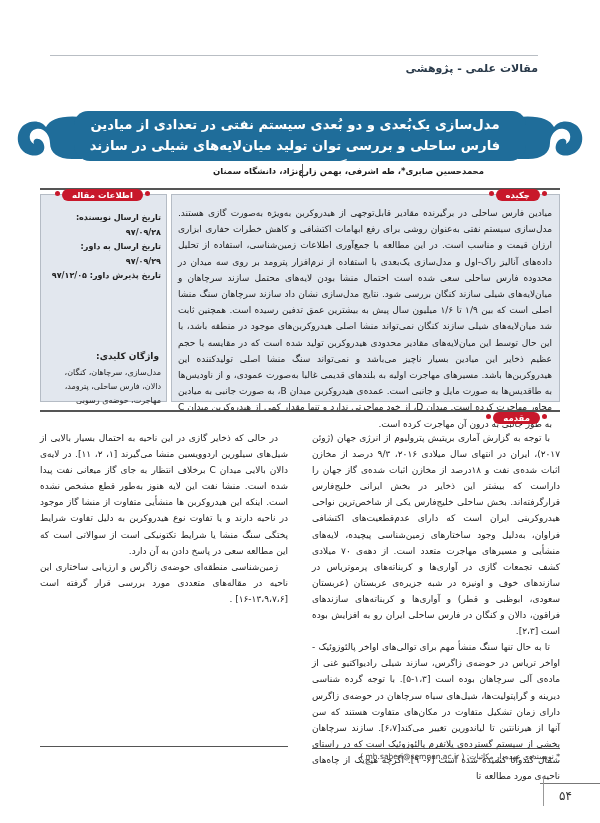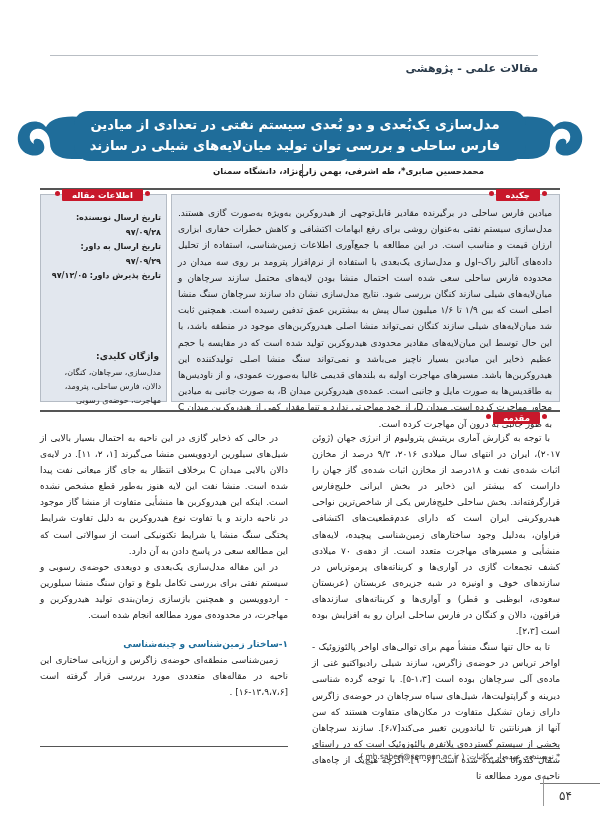--- a/index.html
+++ b/index.html
@@ -14,21 +14,21 @@
   .swirl { position:absolute; top:111px; width:70px; height:52px; }
   .swirl.left { left:12px; } .swirl.right { right:12px; }
   .authors { position:absolute; right:110px; top:166px; font-size:8.5px; color:#222; font-weight:bold;
              padding-right:6px; }
   .authors-bar { position:absolute; right:297px; top:164px; width:1px; height:14px; background:#555; }
   .hr-dark { position:absolute; height:2px; background:#555; }
   .panel { position:absolute; background:#e2e7ee; border:1px solid #b5bcc5; }
   .abstract { left:171px; right:40px; top:194px; height:206px; }
   .info { left:40px; width:125px; top:194px; height:206px; }
   .tag { position:absolute; background:#c8182b; color:#fff; font-size:8.5px; font-weight:bold;
-         padding:1px 10px; border-radius:1px; }
+         padding:1px 10px; border-radius:6px; }
   .tag::before, .tag::after { content:""; position:absolute; top:2px; width:5px; height:5px;
          border-radius:50%; background:#c8182b; }
   .tag::before { right:-7px; } .tag::after { left:-7px; }
   .abstract-text { position:absolute; right:48px; left:178px; top:205px; font-size:9px;
                    line-height:16.2px; text-align:justify; color:#222; }
   .info-lines { position:absolute; left:44px; width:117px; top:211px; font-size:8px; line-height:14.5px;
                 text-align:right; color:#222; font-weight:bold; }
   .kw-title { position:absolute; right:441px; left:44px; top:351px; font-size:9px; font-weight:bold; }
   .kw-text { position:absolute; left:44px; width:117px; top:366px; font-size:8px; line-height:14px; }
   .col { position:absolute; top:430px; font-size:9px; line-height:16.1px; text-align:justify; color:#222; }
@@ -80,22 +80,20 @@
 <div class="hr-dark" style="left:40px;right:40px;top:410px;"></div>
 <div class="tag" style="right:60px;top:412px;">مقدمه</div>
 
 <div class="col right">
   <p>با توجه به گزارش آماری بریتیش پترولیوم از انرژی جهان (ژوئن ۲۰۱۷)، ایران در انتهای سال میلادی ۲۰۱۶، ۹/۳ درصد از مخازن اثبات شده‌ی نفت و ۱۸درصد از مخازن اثبات شده‌ی گاز جهان را داراست که بیشتر این ذخایر در بخش ایرانی خلیج‌فارس قرارگرفته‌اند. بخش ساحلی خلیج‌فارس یکی از شاخص‌ترین نواحی هیدروکربنی ایران است که دارای عدم‌قطعیت‌های اکتشافی فراوان، به‌دلیل وجود ساختارهای زمین‌شناسی پیچیده، لایه‌های منشأیی و مسیرهای مهاجرت متعدد است. از دهه‌ی ۷۰ میلادی کشف تجمعات گازی در آواری‌ها و کربناته‌های پرموتریاس در سازندهای خوف و اونیزه در شبه جزیره‌ی عربستان (عربستان سعودی، ابوظبی و قطر) و آواری‌ها و کربناته‌های سازندهای فراقون، دالان و کنگان در فارس ساحلی ایران رو به افزایش بوده است [۲،۳].</p>
   <p>تا به حال تنها سنگ منشأ مهم برای توالی‌های اواخر پالئوزوئیک - اواخر ترياس در حوضه‌ی زاگرس، سازند شیلی رادیواکتیو غنی از ماده‌ی آلی سرچاهان بوده است [۱،۳-۵]. با توجه گرده شناسی دیرینه و گراپتولیت‌ها، شیل‌های سیاه سرچاهان در حوضه‌ی زاگرس دارای زمان تشکیل متفاوت در مکان‌های متفاوت هستند که سن آنها از هیرنانتین تا لیاندورین تغییر می‌کند[۶،۷]. سازند سرچاهان بخشی از سیستم گسترده‌ی پلاتفرم پالئوزوئیک است که در راستای شمال گندوانا کشیده شده است [۶- ۹]. اگرچه هیچ‌یک از چاه‌های ناحیه‌ی مورد مطالعه تا</p>
 </div>
 
 <div class="col left">
   <p>در حالی که ذخایر گازی در این ناحیه به احتمال بسیار بالایی از شیل‌های سیلورین اردوویسین منشا می‌گیرند [۱، ۲، ۱۱]. در لایه‌ی دالان بالایی میدان C برخلاف انتظار به جای گاز میعانی نفت پیدا شده است. منشا نفت این لایه هنوز به‌طور قطع مشخص نشده است. اینکه این هیدروکربن ها منشأیی متفاوت از منشا گاز موجود در ناحیه دارند و یا تفاوت نوع هیدروکربن به دلیل تفاوت شرایط پختگی سنگ منشا یا شرایط تکتونیکی است از سوالاتی است که این مطالعه سعی در پاسخ دادن به آن دارد.</p>
-  <p>در این مقاله مدل‌سازی یک‌بعدی و دوبعدی حوضه‌ی رسوبی و سیستم نفتی برای بررسی تکامل بلوغ و توان سنگ منشا سیلورین - اردوویسین و همچنین بازسازی زمان‌بندی تولید هیدروکربن و مهاجرت، در محدوده‌ی مورد مطالعه انجام شده است.</p>
-  <div class="sub-head">۱-ساختار زمین‌شناسی و چینه‌شناسی</div>
   <p>زمین‌شناسی منطقه‌ای حوضه‌ی زاگرس و ارزیابی ساختاری این ناحیه در مقاله‌های متعددی مورد بررسی قرار گرفته است [۱۳،۹،۷،۶-۱۶] .</p>
 </div>
 
 <div class="left-col-rule"></div>
 <div class="footnote-rule"></div>
 <div class="footnote">* نویسنده‌ی عهده‌دار مکاتبات: ( mh.saberi@semnan.ac.ir )</div>
 
 <div class="page-rule"></div>
 <div class="page-tick"></div>
 <div class="page-num">۵۴</div>

